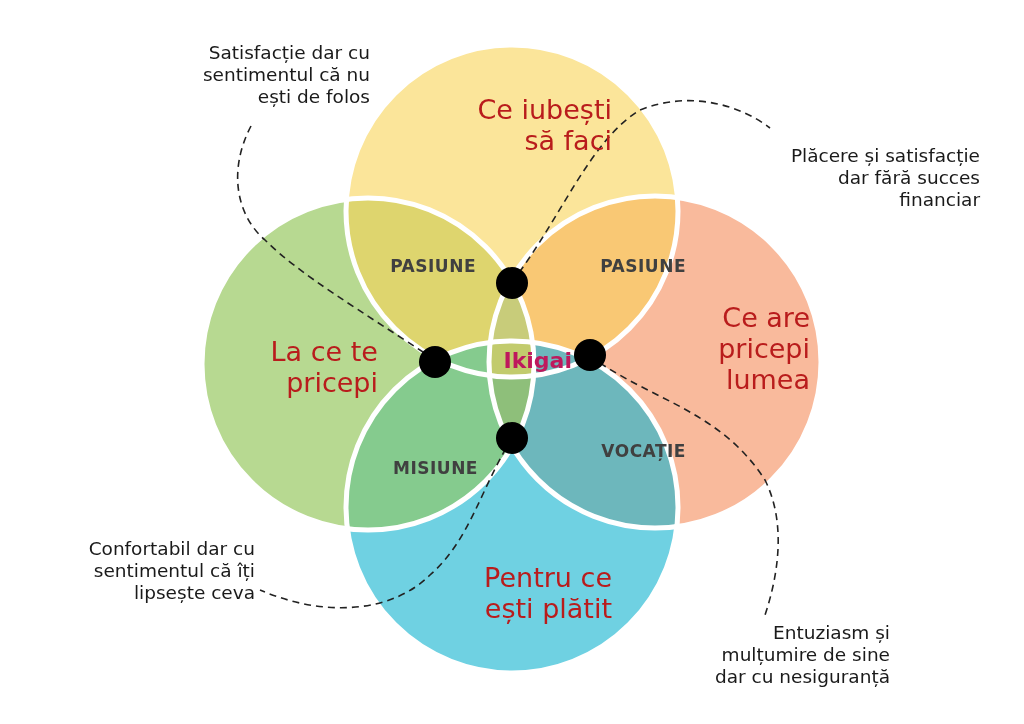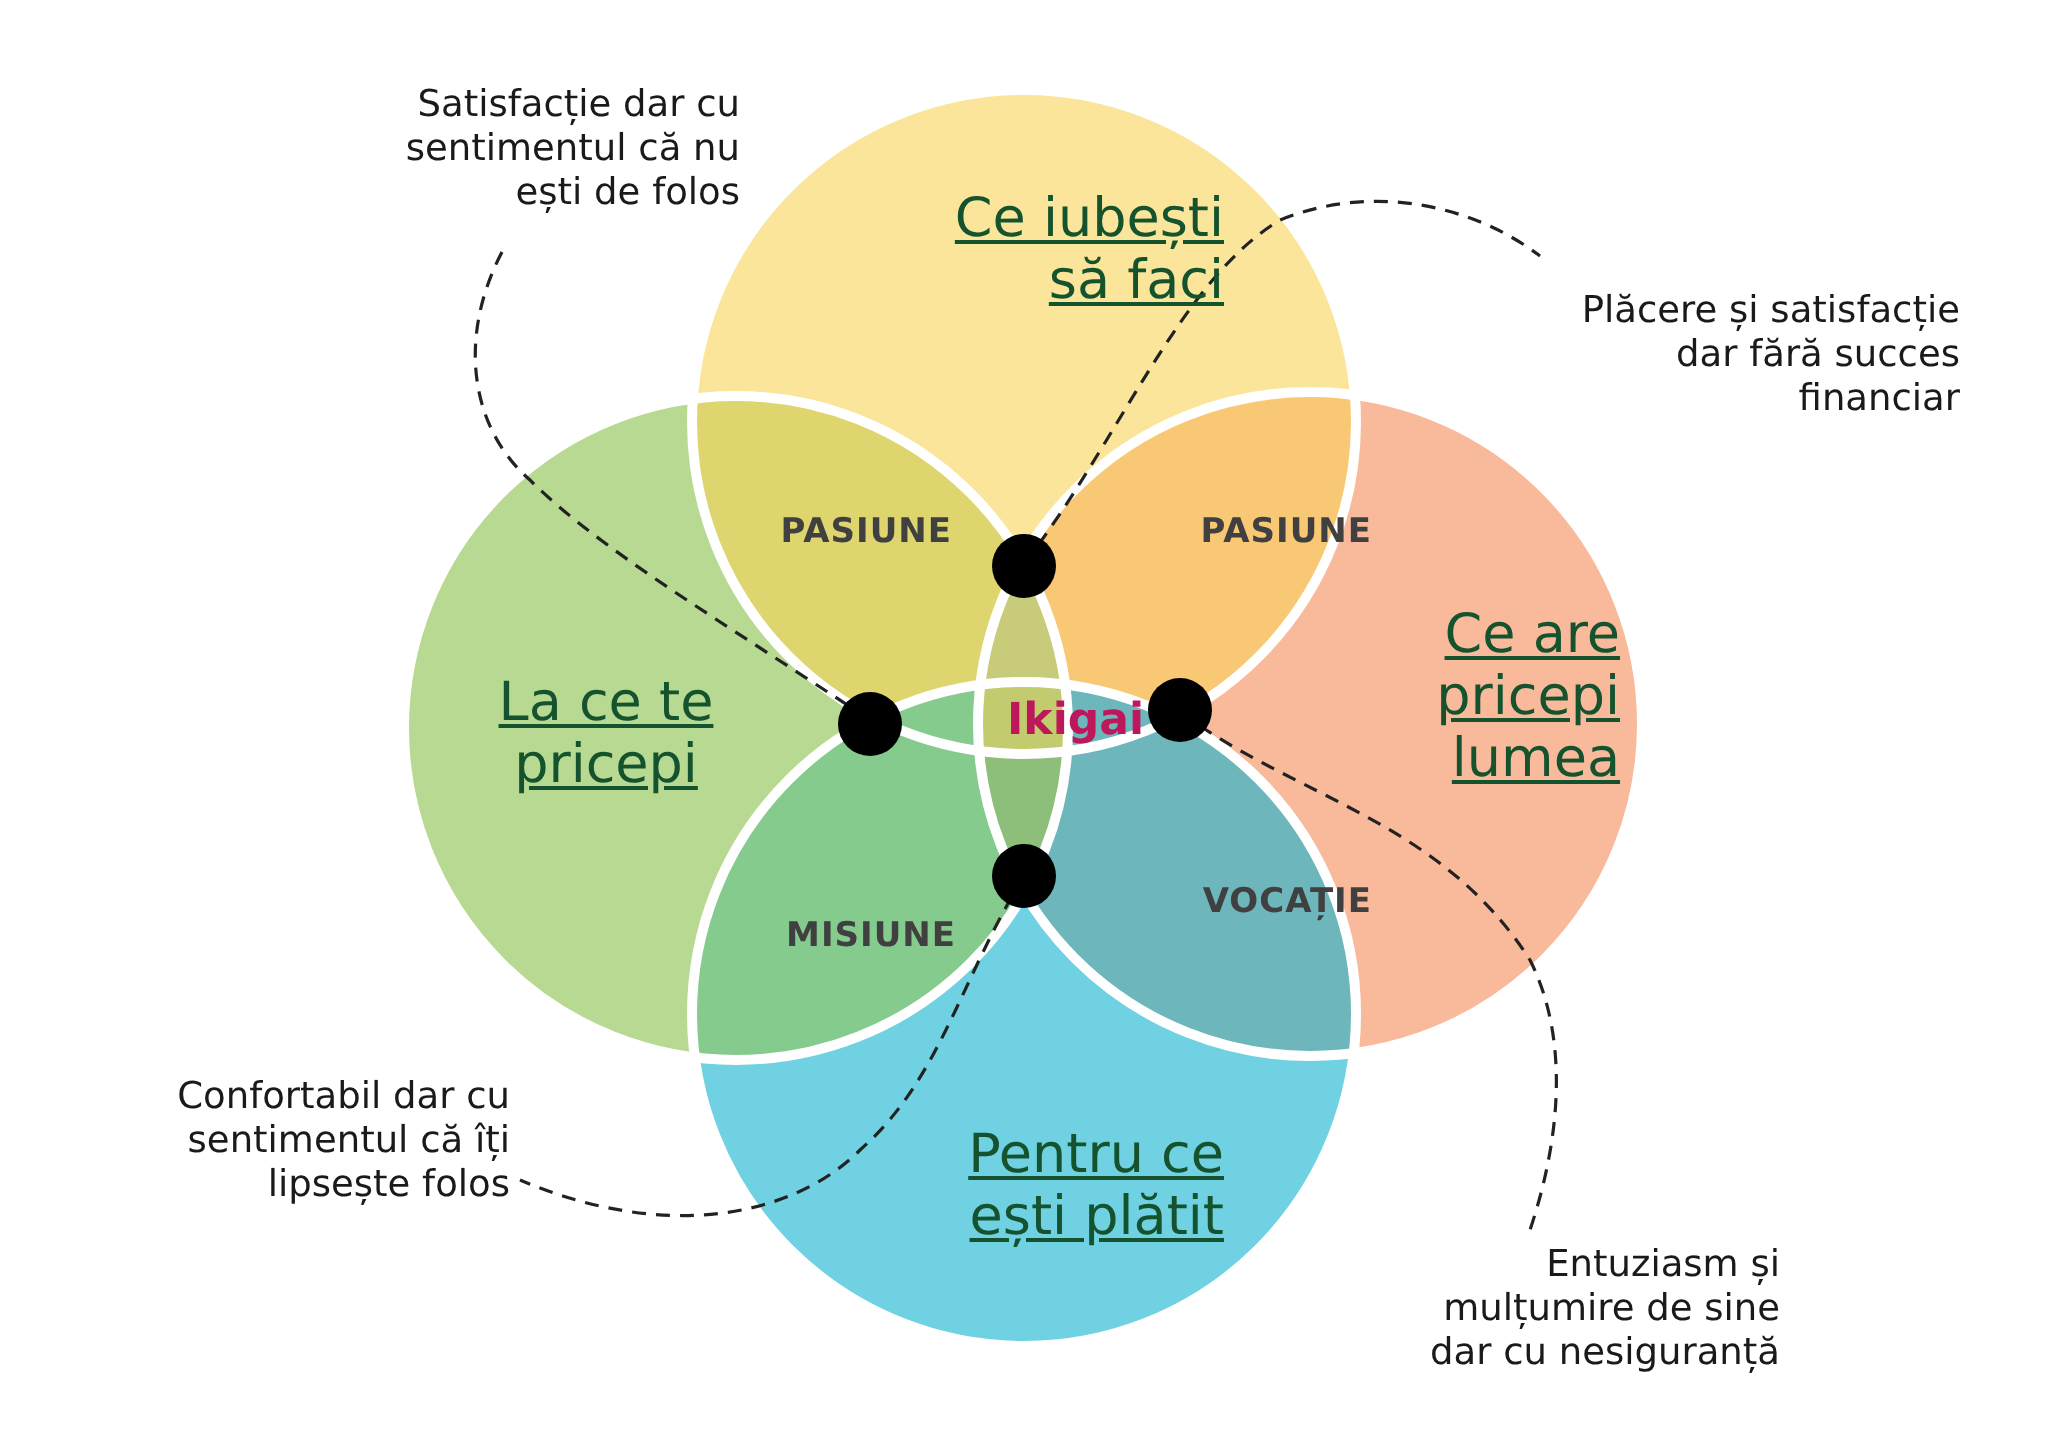--- a/index.html
+++ b/index.html
@@ -1,19 +1,19 @@
 <!DOCTYPE html>
 <html><head>
 <meta charset="utf-8">
 <style>
   html, body { margin: 0; padding: 0; background: #ffffff; }
   body { width: 1024px; height: 724px; position: relative; overflow: hidden; font-family: "DejaVu Sans", "Liberation Sans", sans-serif; }
   #diagram { position: absolute; left: 0; top: 0; width: 1024px; height: 724px; }
   .label { position: absolute; text-align: right; color: #111; line-height: 1.15; white-space: pre-line; }
-  .circle-label { font-size: 27px; color: #14532d; text-decoration: underline; }
+  .circle-label { font-size: 27px; color: #b91c1c; }
   .zone-label { font-size: 17px; font-weight: bold; letter-spacing: 0.5px; color: #404040; }
   .note { font-size: 18.5px; color: #1a1a1a; line-height: 1.2; }
   .center-label { font-size: 22px; font-weight: bold; color: #be185d; }
 </style>
 </head>
 <body>
 
 <svg id="diagram" width="1024" height="724" viewBox="0 0 1024 724" xmlns="http://www.w3.org/2000/svg">
   <defs>
     <clipPath id="cTop">
@@ -92,21 +92,21 @@
   </g>
 
   <circle cx="512" cy="283" r="16" fill="#000"></circle>
   <circle cx="435" cy="362" r="16" fill="#000"></circle>
   <circle cx="590" cy="355" r="16" fill="#000"></circle>
   <circle cx="512" cy="438" r="16" fill="#000"></circle>
 </svg>
 
 <div class="label circle-label" style="left:412px; top:94px; width:200px;">Ce iubești
 să faci</div>
-<div class="label circle-label" style="left:206px; top:336px; width:150px; text-align:center; padding-left:22px;">La ce te
+<div class="label circle-label" style="left:206px; top:336px; width:150px; text-align:right; padding-left:22px;">La ce te
 pricepi</div>
 <div class="label circle-label" style="left:670px; top:302px; width:140px;">Ce are
 pricepi
 lumea</div>
 <div class="label circle-label" style="left:412px; top:562px; width:200px;">Pentru ce
 ești plătit</div>
 
 <div class="label zone-label" style="left:346px; top:257px; width:130px;">PASIUNE</div>
 <div class="label zone-label" style="left:556px; top:257px; width:130px;">PASIUNE</div>
 <div class="label zone-label" style="left:338px; top:459px; width:140px;">MISIUNE</div>
@@ -115,16 +115,16 @@
 <div class="label center-label" style="left:452px; top:348px; width:120px;">Ikigai</div>
 
 <div class="label note" style="left:150px; top:42px; width:220px;">Satisfacție dar cu
 sentimentul că nu
 ești de folos</div>
 <div class="label note" style="left:740px; top:145px; width:240px;">Plăcere și satisfacție
 dar fără succes
 financiar</div>
 <div class="label note" style="left:25px; top:538px; width:230px;">Confortabil dar cu
 sentimentul că îți
-lipsește folos</div>
+lipsește ceva</div>
 <div class="label note" style="left:660px; top:622px; width:230px;">Entuziasm și
 mulțumire de sine
 dar cu nesiguranță</div>
 
 </body></html>

